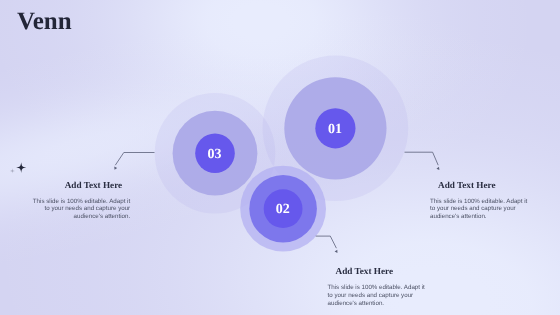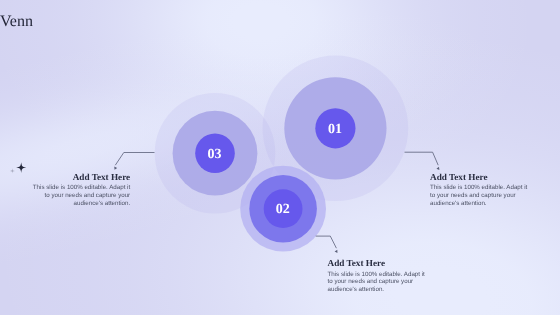--- a/index.html
+++ b/index.html
@@ -1,24 +1,24 @@
 <!DOCTYPE html>
 <html><head>
 <meta charset="utf-8">
 <style>
   html,body{margin:0;padding:0;background:#ffffff;}
   body{width:560px;height:315px;overflow:hidden;font-family:"Liberation Sans",sans-serif;
         -webkit-font-smoothing:antialiased;text-rendering:geometricPrecision;}
   #slide{position:relative;width:560px;height:315px;overflow:hidden;background:#d5d5f2;}
   svg.layer{position:absolute;left:0;top:0;width:560px;height:315px;}
-  .title{position:absolute;left:0;top:11.9px;font-family:"Liberation Serif",serif;font-weight:400;
-         font-size:16px;line-height:20px;color:#232638;}
+  .title{position:absolute;left:17px;top:11.9px;font-family:"Liberation Serif",serif;font-weight:700;
+         font-size:25px;line-height:20px;color:#232638;}
   .tb{position:absolute;}
   .tb .h{font-family:"Liberation Serif",serif;font-weight:700;font-size:9.2px;line-height:10px;
-         color:#2a2e42;margin:0;white-space:nowrap;}
+         color:#2a2e42;margin:8px;white-space:nowrap;}
   .tb .p{font-family:"Liberation Sans",sans-serif;font-size:6.2px;line-height:7.8px;color:#4d5266;
          margin:2.6px 0 0 0;}
   .tb.right{text-align:right;}
   text.num{font-family:"Liberation Serif",serif;font-weight:700;font-size:14px;fill:#ffffff;
            text-anchor:middle;}
 </style>
 </head>
 <body>
 
 <div id="slide">

